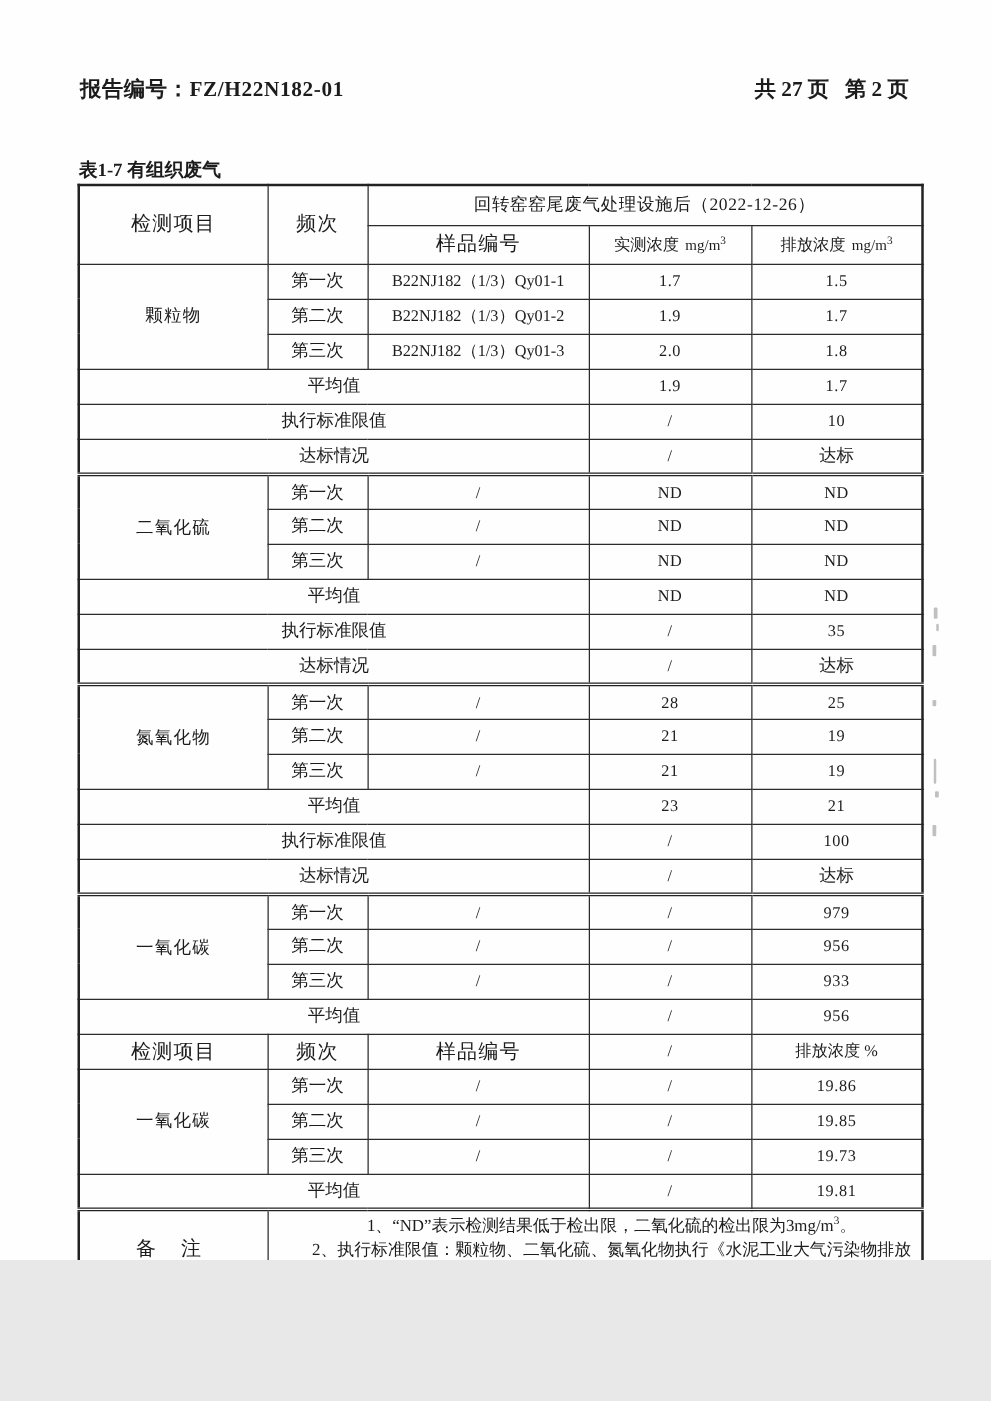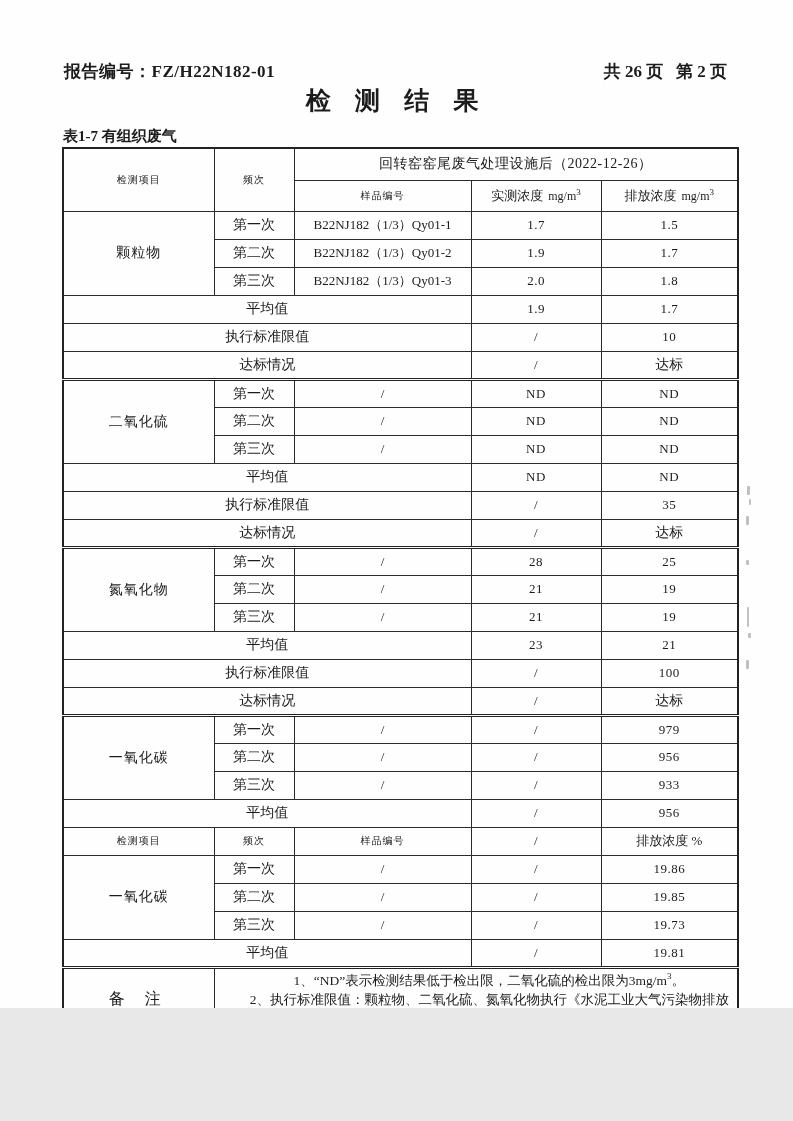--- a/index.html
+++ b/index.html
@@ -40,21 +40,21 @@
   }
   table.results td, table.results th {
     border:1px solid #2b2b2b;
     text-align:center; vertical-align:middle;
     height:28px; padding:1px 3px;
     font-weight:400;
     color:#1c1c1c;
   }
   tr.hdr1 td, tr.hdr1 th { height:32px; }
   tr.hdr2 td, tr.hdr2 th { height:31px; }
-  .th-big { font-size:10px; letter-spacing:1px; }
+  .th-big { font-size:16px; letter-spacing:1px; }
   .th-facility { font-size:14px; font-weight:700; letter-spacing:0.5px; }
   .th-unit-cell { font-size:13px; }
   .unit { font-size:12px; margin-left:5px; }
   .unit sup { font-size:9px; }
   .item-cell { font-size:14px; letter-spacing:1px; }
   .freq-cell { font-size:14px; }
   .sample-cell { font-size:13px; }
   .num-cell { font-size:13px; letter-spacing:0.5px; }
   .label-span-cell { font-size:14px; }
   tr.sec > td { border-top:3px double #222; }
@@ -74,22 +74,21 @@
   .a5 { left:747px; top:607px;  width:2px; height:20px; }
   .a6 { left:748px; top:633px;  width:3px; height:5px; }
   .a7 { left:746px; top:660px;  width:3px; height:9px; }
 </style>
 </head>
 <body>
 
 <div class="page">
 
   <div class="report-line">报告编号：FZ/H22N182-01</div>
-  <div class="pagination">共 26 页   第 2 页</div>
-  <div class="doc-title">检 测 结 果</div>
+  <div class="pagination">共 27 页   第 2 页</div>
   <div class="table-caption">表1-7 有组织废气</div>
 
   <table class="results">
     <colgroup>
       <col style="width:151px">
         <col style="width:80px">
         <col style="width:177px">
         <col style="width:130px">
         <col style="width:137px">
     </colgroup>

